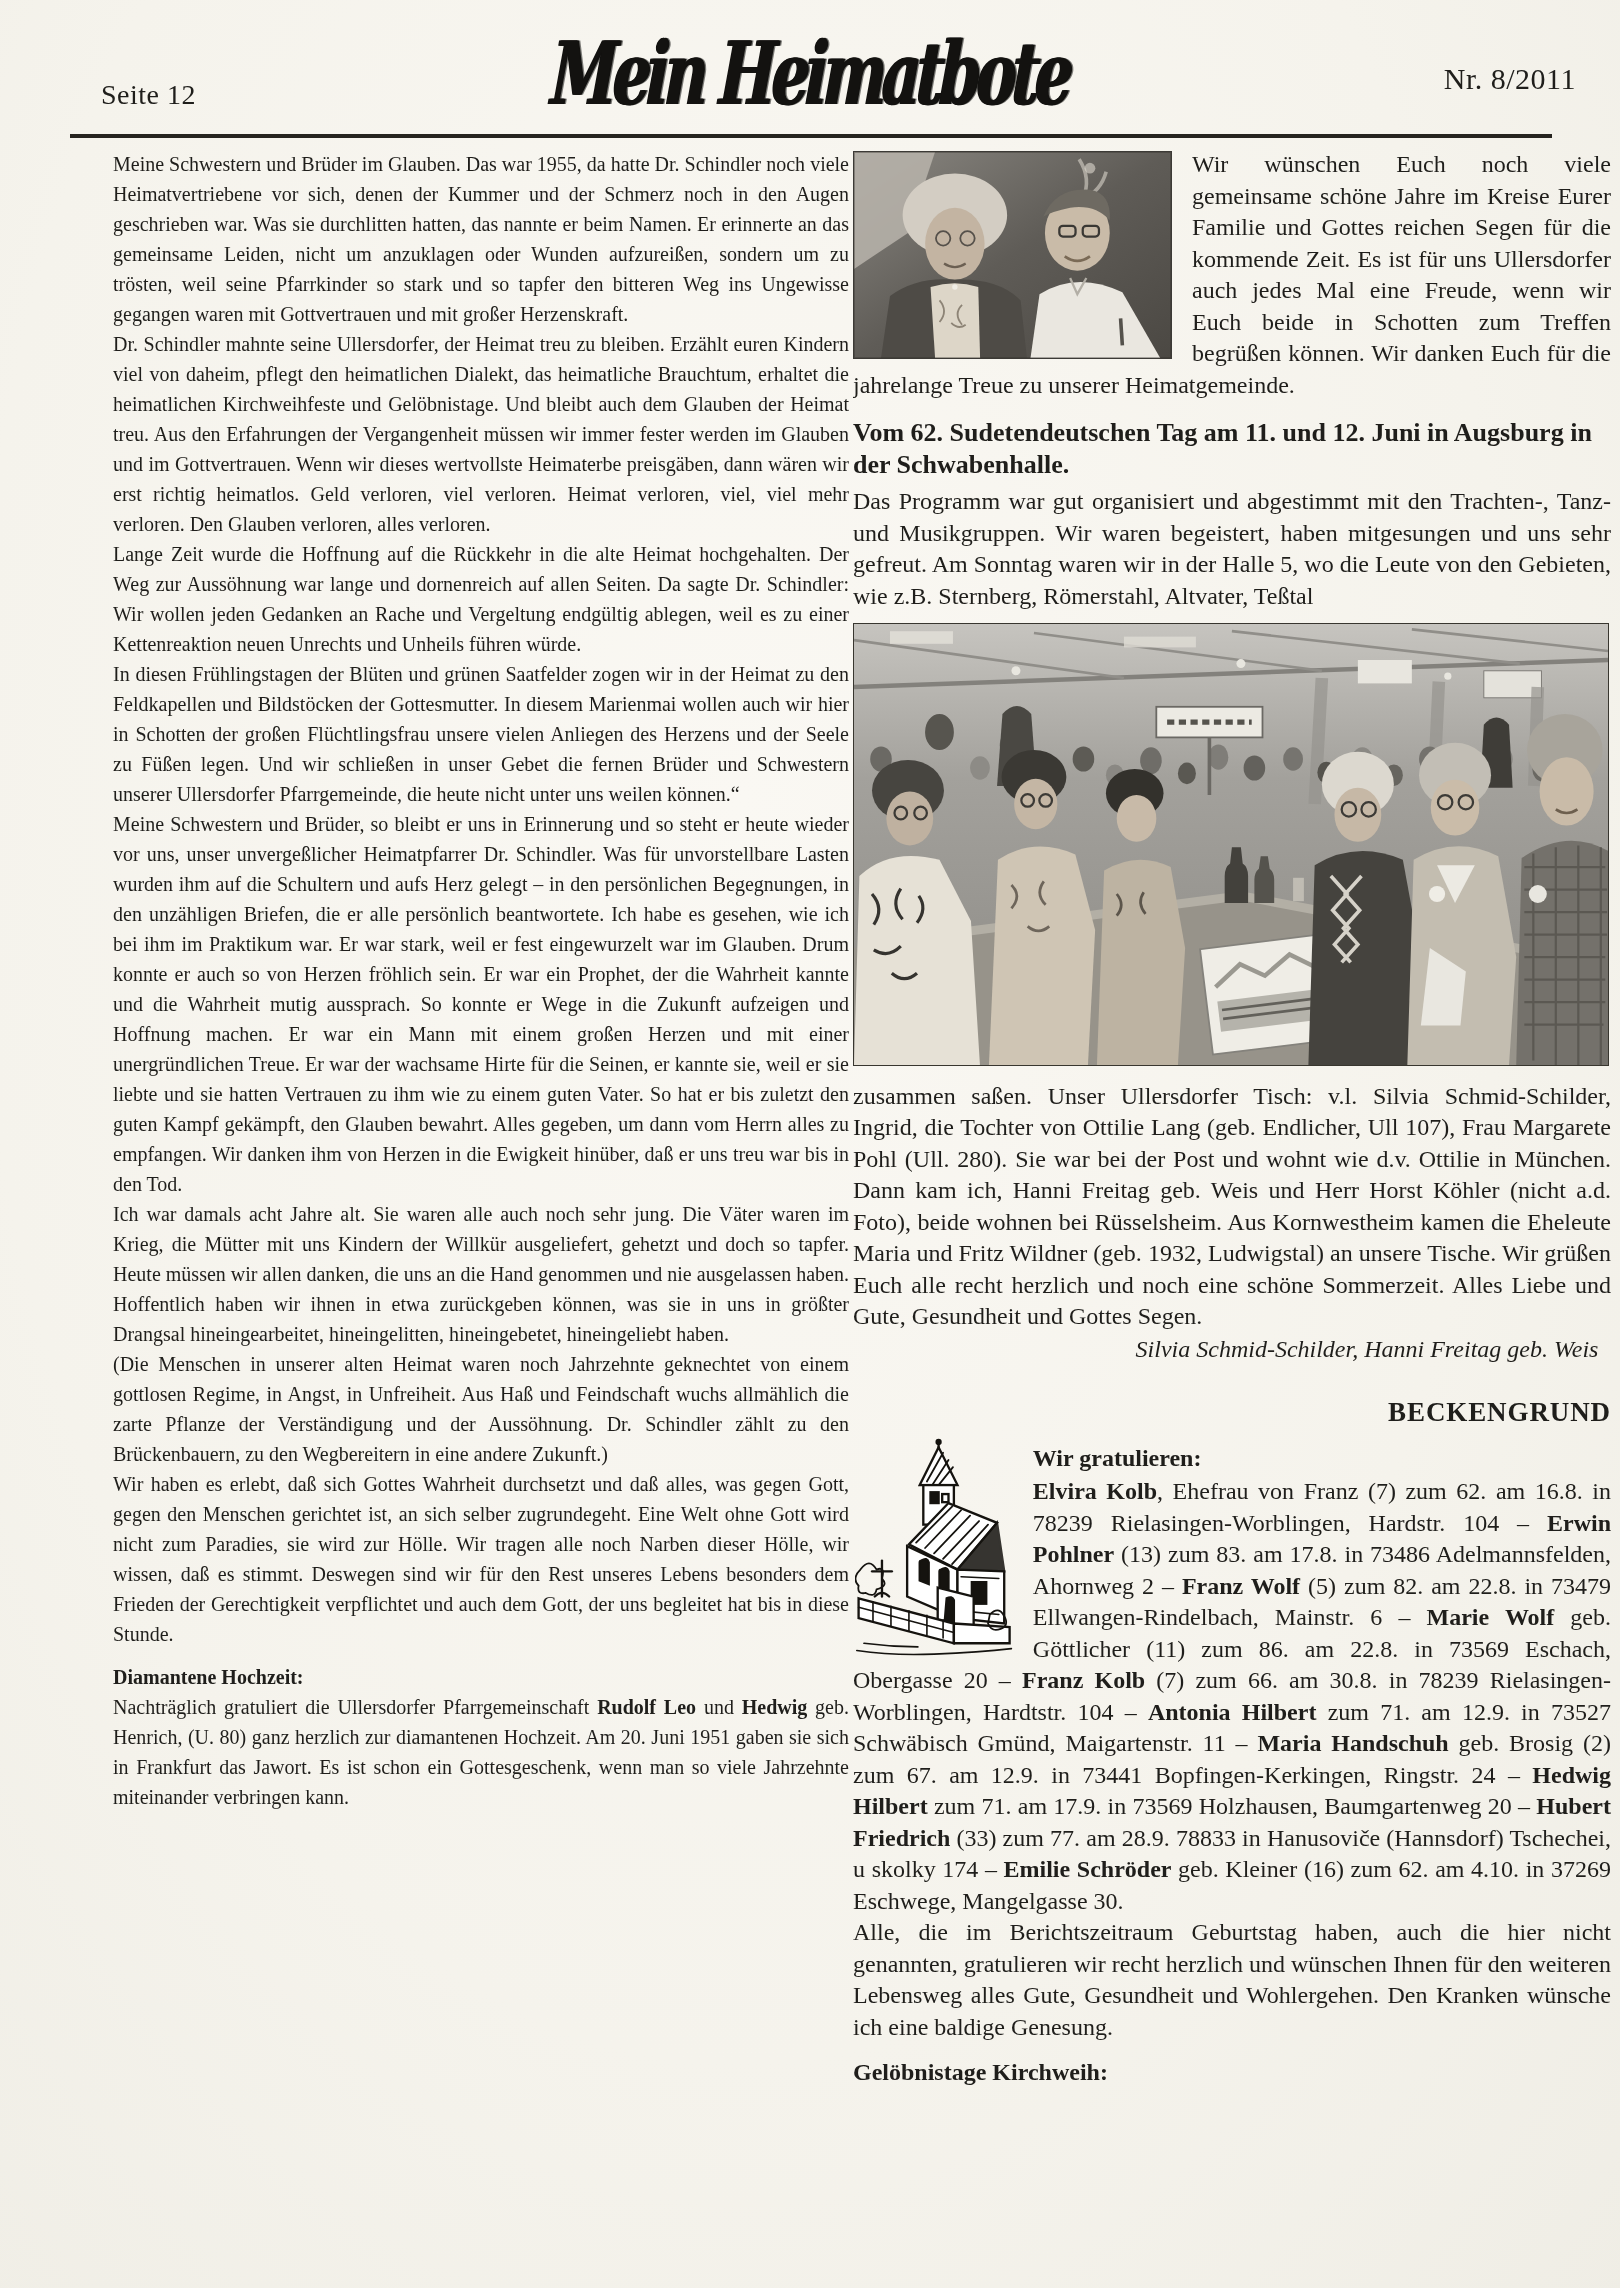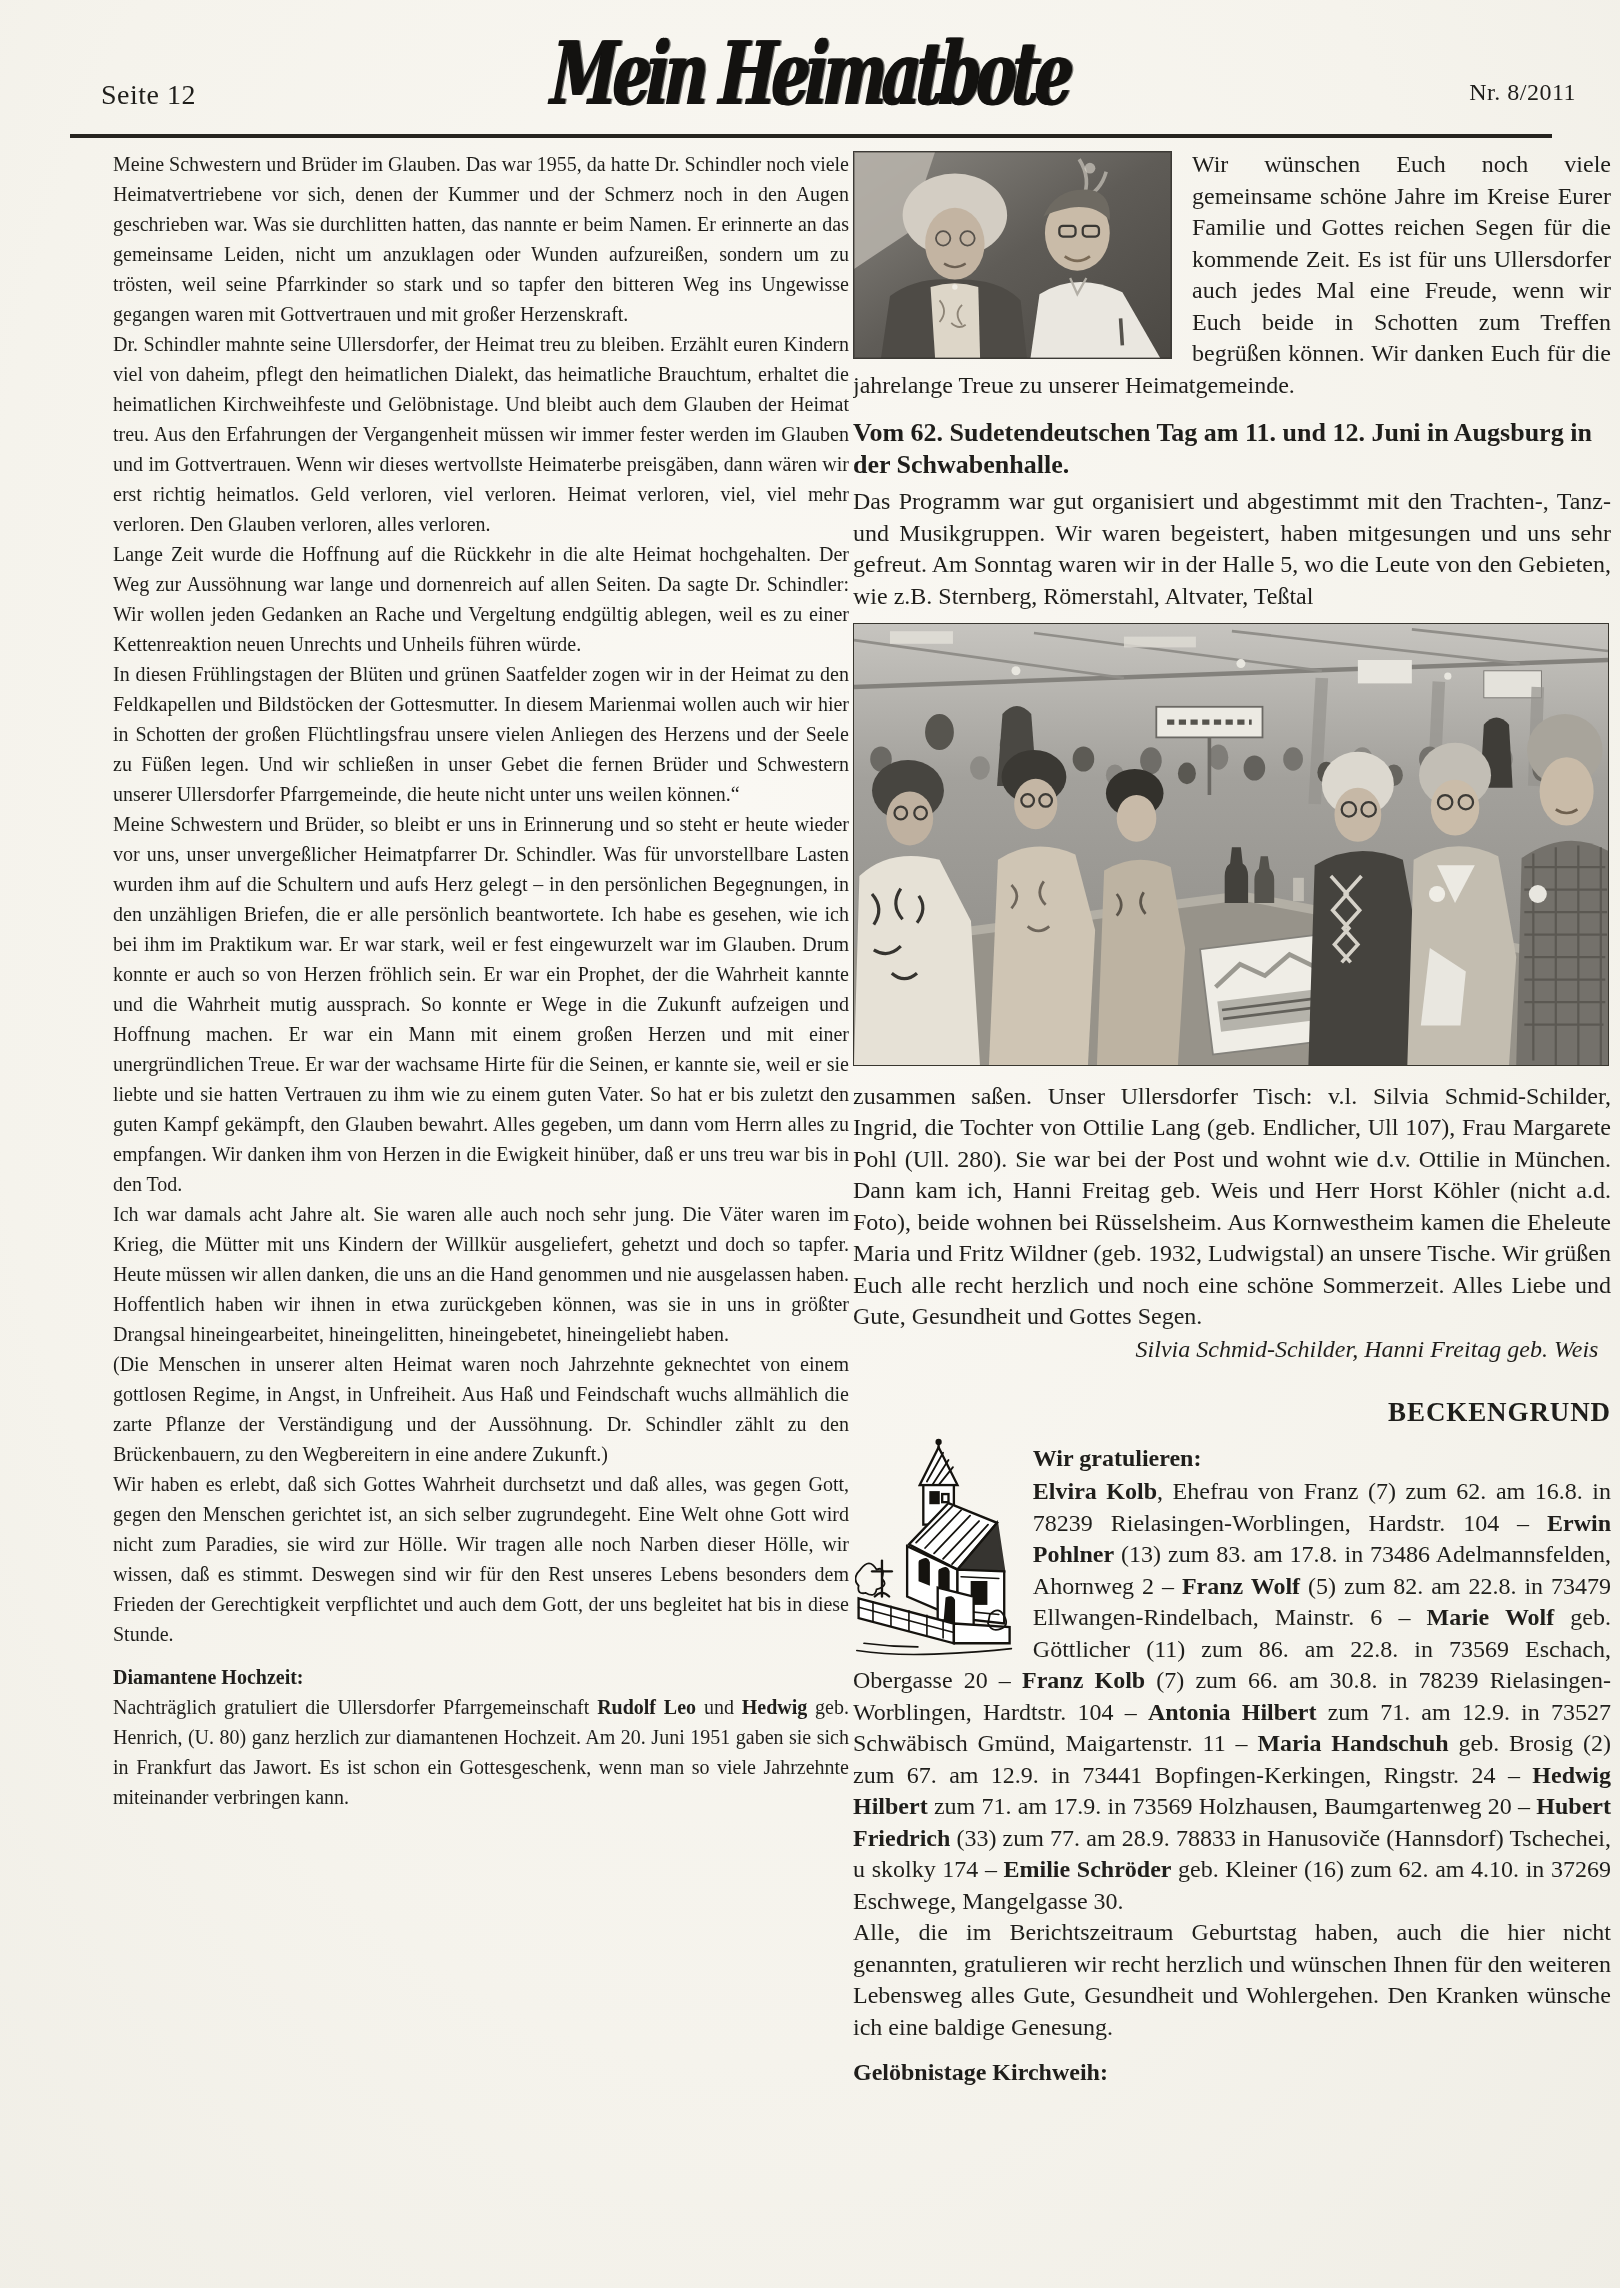--- a/index.html
+++ b/index.html
@@ -2,21 +2,21 @@
 <html lang="de" style="font-size:14.4px"><head>
 <meta charset="utf-8">
 <style>
   html,body{margin:0;padding:0;}
   body{width:1620px;height:2288px;overflow:hidden;background:#e8e6e0;}
   .page{position:relative;width:1620px;height:2288px;overflow:hidden;
         background:radial-gradient(ellipse at 45% 35%, #faf8f3 0%, #f5f3ec 60%, #efede5 100%);
         color:#1f1e1b;font-family:"Liberation Serif", serif;padding-left:28px;}
   
   .hdr-left{position:absolute;left:101px;top:79px;font-size:28px;letter-spacing:0.5px;}
-  .hdr-right{position:absolute;right:72px;top:79px;font-size:24px;letter-spacing:0.5px;}
+  .hdr-right{position:absolute;right:72px;top:62px;font-size:30px;letter-spacing:0.5px;}
   .masthead{position:absolute;left:0;top:25px;width:1620px;text-align:center;
             font-family:"DejaVu Serif", serif;font-weight:700;font-style:italic;
             font-size:83px;letter-spacing:-6.3px;color:#131210;
             transform:scaleX(.72) scaleY(1.05) skewX(-4deg);
             text-shadow:1.8px 0 0 #131210,3.6px 0 0 rgba(19,18,16,.55),-0.9px 0 0 #131210;}
   .hdr-rule{position:absolute;left:70px;top:134px;width:1482px;height:3.6px;background:#26241f;}
   
   .col{position:absolute;top:149px;text-align:justify;hyphens:auto;-webkit-hyphens:auto;}
   .col p{margin:0;}
   .col-left{left:113px;width:736px;height:2133px;overflow:hidden;

